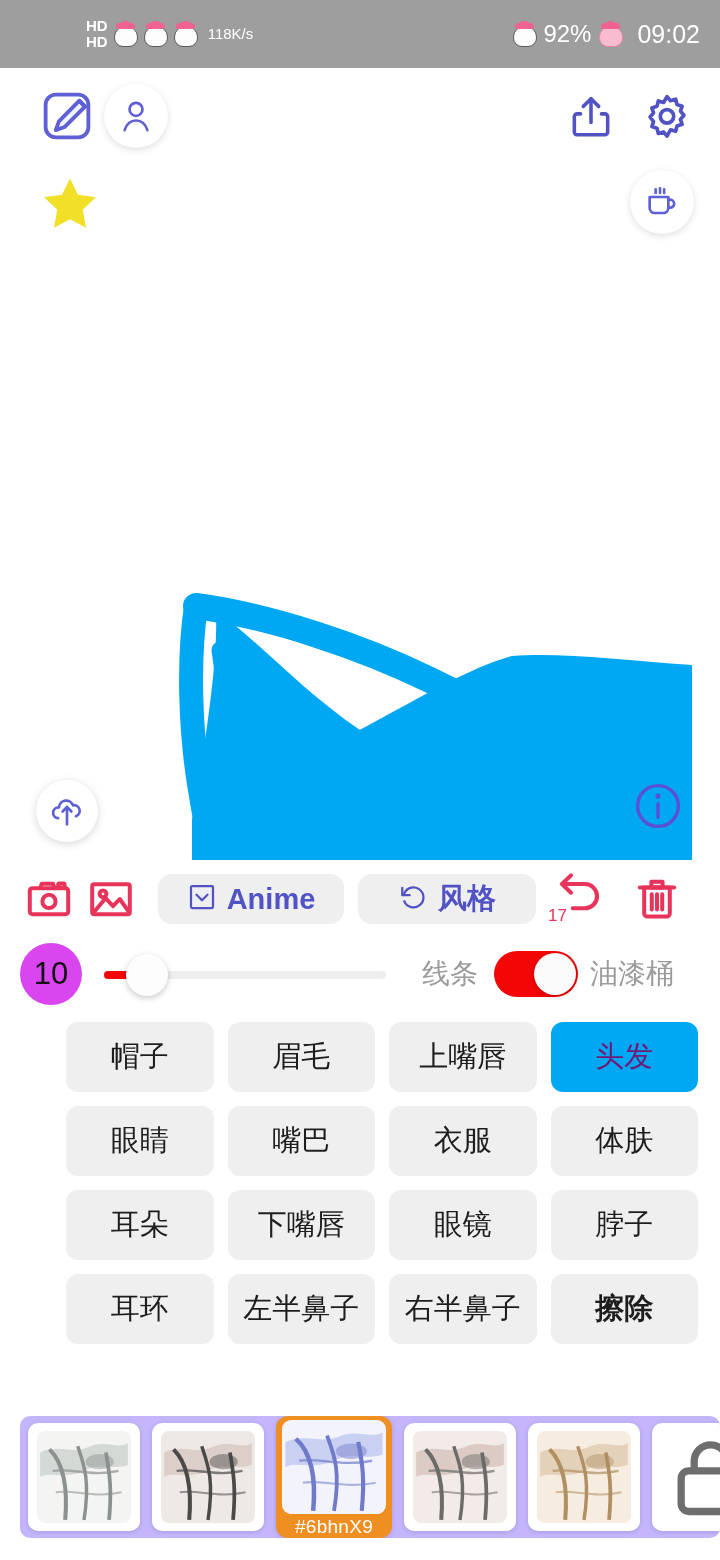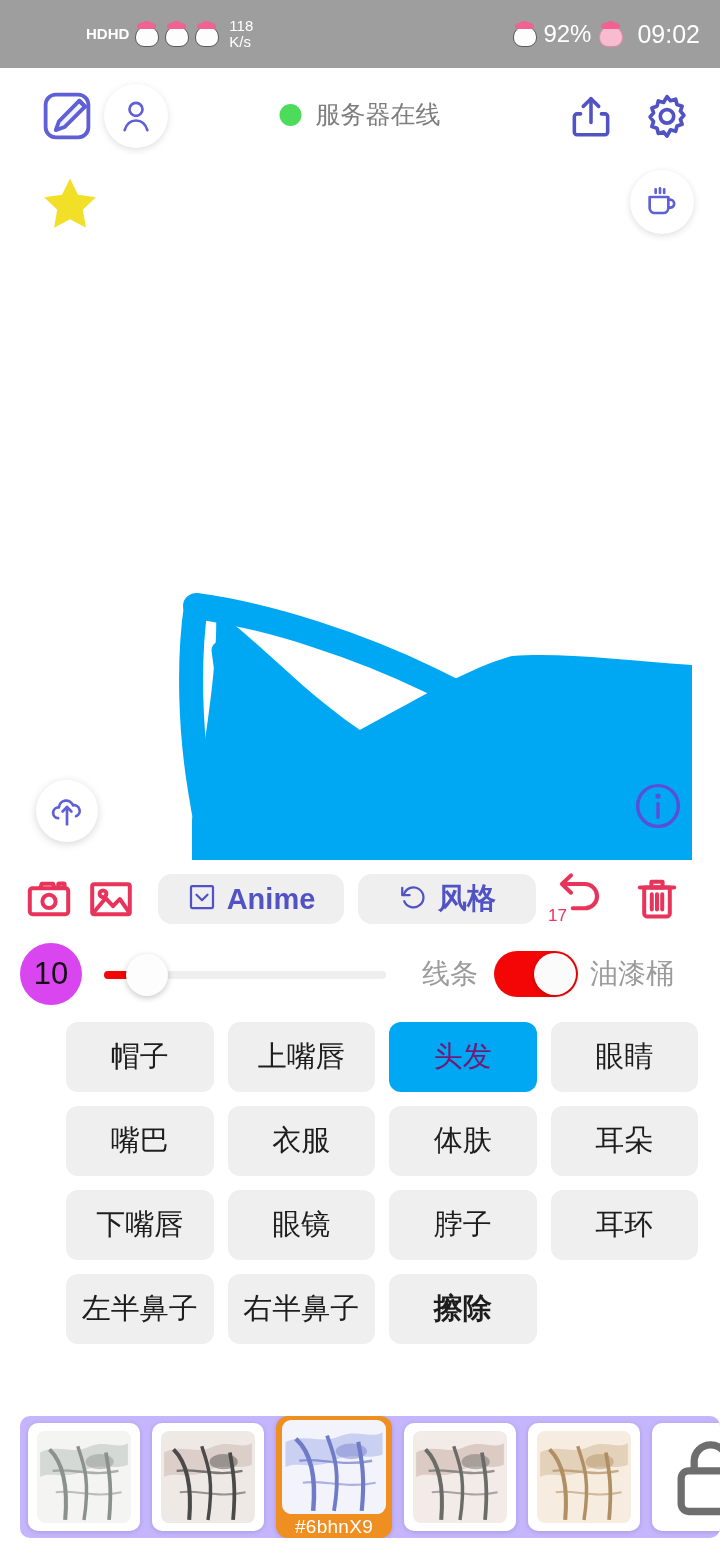--- a/index.html
+++ b/index.html
@@ -10,35 +10,35 @@
     overflow: hidden;
   }
   #app { position: relative; width: 720px; height: 1560px; background:#fff; }
 
   
   .statusbar {
     height: 68px; background: #9e9e9e; color: #ffffff;
     display: flex; align-items: center; position: relative;
   }
   .sb-left { display:flex; align-items:center; margin-left: 86px; gap: 4px; }
-  .hd-stack { display:flex; flex-direction:row; line-height:1.05; font-weight:bold; font-size:15px; }
+  .hd-stack { display:flex; flex-direction:column; line-height:1.05; font-weight:bold; font-size:15px; }
   .kitty {
     width: 26px; height: 26px; position: relative; display:inline-block;
   }
   .kitty::before{
     content:""; position:absolute; left:2px; top:5px; width:22px; height:19px;
     background:#fdfdfd; border:1.6px solid #5a5a5a; border-radius:11px 11px 9px 9px;
   }
   .kitty::after{
     content:""; position:absolute; left:8px; top:0px; width:11px; height:8px;
     background:#f06292; border-radius:50% 50% 40% 40%;
     box-shadow: -5px 1px 0 -1px #f06292, 5px 1px 0 -1px #f06292;
   }
   .kitty.pig::before{ background:#f8bbd0; border-color:#e58aa9; }
-  .speed { display:flex; flex-direction:column; line-height:1.05; font-size:15px; margin-left:6px; }
+  .speed { display:flex; flex-direction:row; line-height:1.05; font-size:15px; margin-left:6px; }
   .sb-right {
     position:absolute; right: 20px; display:flex; align-items:center; gap: 6px;
   }
   .sb-batt { font-size: 24px; letter-spacing:0; }
   .sb-time { font-size: 25px; margin-left: 8px; }
 
   
   .header { height: 100px; position:relative; }
   .hdr-left { position:absolute; left: 36px; top: 16px; display:flex; align-items:center; }
   .icon-btn-plain { width: 62px; height:62px; display:flex; align-items:center; justify-content:center; }
@@ -194,24 +194,20 @@
         </svg>
       </div>
       <div class="circle-btn">
         <svg width="40" height="40" viewBox="0 0 24 24" fill="none" stroke="#5f5fd6" stroke-width="1.6" stroke-linecap="round">
           <circle cx="12" cy="8" r="3.9"></circle>
           <path d="M5.2 20.5c1.2-4 4-5.8 6.8-5.8s5.6 1.8 6.8 5.8"></path>
         </svg>
       </div>
     </div>
 
-    <div class="server-status">
-      <span class="dot-online"></span>
-      <span class="server-text">服务器在线</span>
-    </div>
 
     <div class="hdr-right">
       <div class="icon-btn-plain">
         <svg width="50" height="50" viewBox="0 0 24 24" fill="none" stroke="#5153c4" stroke-width="1.7" stroke-linecap="round" stroke-linejoin="round">
           <path d="M7 10.5H5.3a1.3 1.3 0 0 0-1.3 1.3v7.4a1.3 1.3 0 0 0 1.3 1.3h13.4a1.3 1.3 0 0 0 1.3-1.3v-7.4a1.3 1.3 0 0 0-1.3-1.3H17"></path>
           <path d="M12 14.6V3.3"></path>
             <path d="M8.3 6.9 12 3.2l3.7 3.7"></path>
         </svg>
       </div>
       <div class="icon-btn-plain">
@@ -338,20 +334,21 @@
     </div>
     <span class="mode-label mode-left">线条</span>
     <div class="toggle">
       <div class="toggle-knob"></div>
     </div>
     <span class="mode-label mode-right">油漆桶</span>
   </div>
 
   <div class="grid" id="part-grid">
       <div class="part-btn">帽子</div>
+      <div class="part-btn">眉毛</div>
       <div class="part-btn">上嘴唇</div>
       <div class="part-btn active">头发</div>
       <div class="part-btn">眼睛</div>
       <div class="part-btn">嘴巴</div>
       <div class="part-btn">衣服</div>
       <div class="part-btn">体肤</div>
       <div class="part-btn">耳朵</div>
       <div class="part-btn">下嘴唇</div>
       <div class="part-btn">眼镜</div>
       <div class="part-btn">脖子</div>

